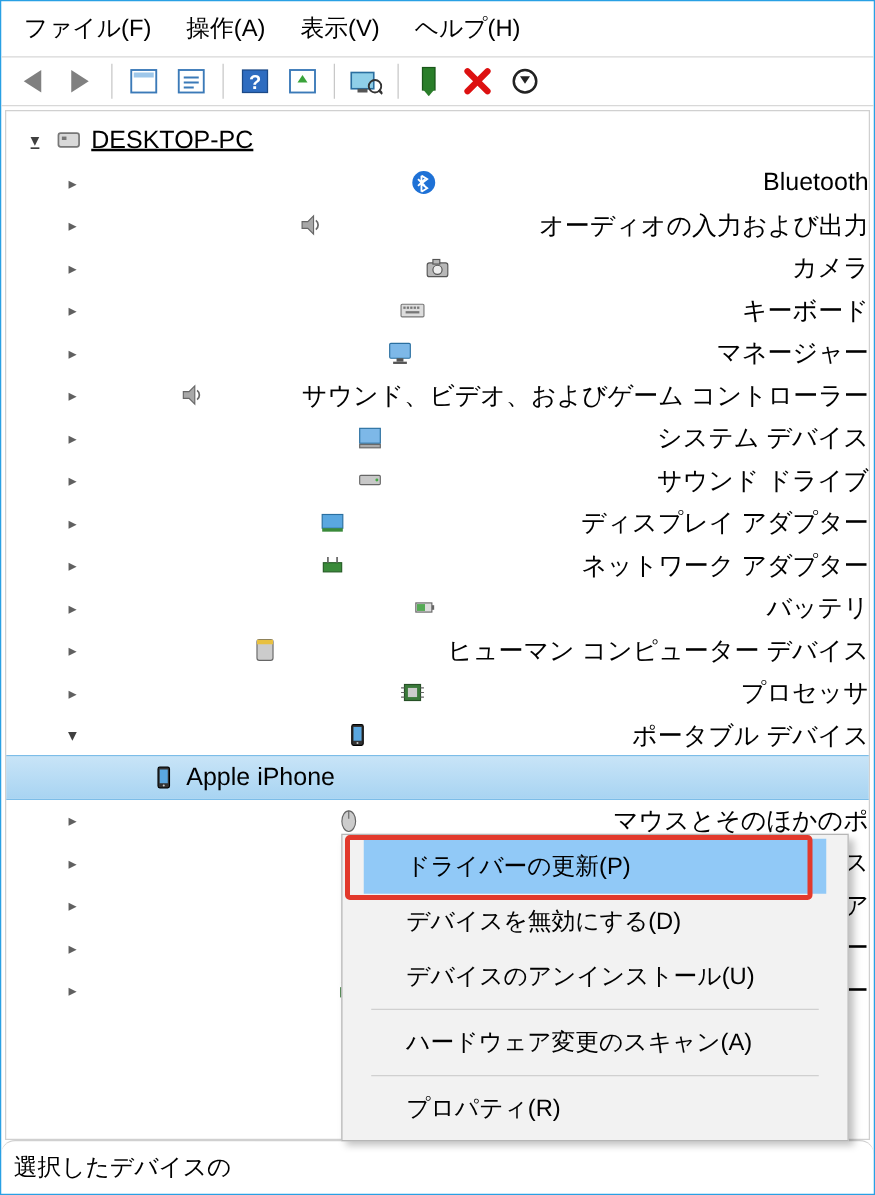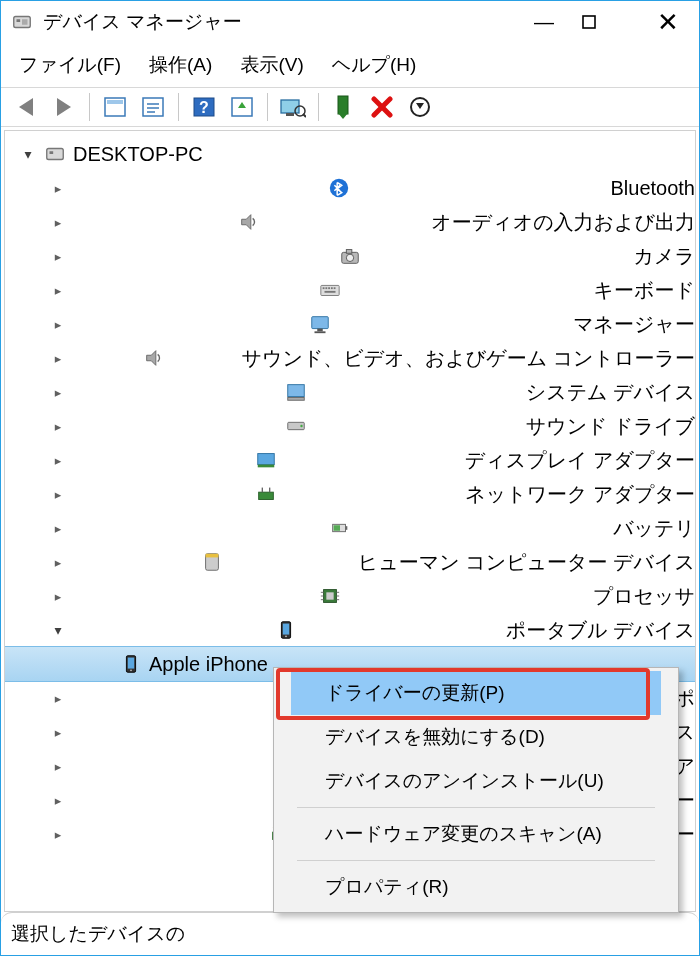--- a/index.html
+++ b/index.html
@@ -137,21 +137,21 @@
     align-items: center;
     justify-content: center;
   }
   .node .label {
     font-size: 20px;
   }
   .node.selected {
     background: linear-gradient(#c8e4f7, #a8d4f2);
     outline: 1px solid #7cbde8;
   }
-  .indent-0 { padding-left: 14px; }
+  .indent-0 { padding-left: 14px; text-decoration: underline; }
   .indent-1 { padding-left: 44px; justify-content: space-between; }
   .indent-2 { padding-left: 90px; }
 
   
   .statusbar {
     height: 32px;
     border-top: 1px solid #d0d0d0;
     padding: 5px 10px;
     font-size: 19px;
     display:flex;
@@ -197,39 +197,20 @@
   }
 
   
   svg { display:block; }
 </style>
 </head>
 <body>
 
 <div class="window">
 
-  <div class="titlebar">
-    <span class="app-icon">
-      <svg viewBox="0 0 24 24" width="22" height="22">
-        <rect x="3" y="6" width="18" height="12" rx="2" fill="#d9d9d9" stroke="#777" stroke-width="1.5"></rect>
-        <rect x="6" y="9" width="4" height="3" fill="#777"></rect>
-        <rect x="12" y="9" width="6" height="6" fill="#aaa"></rect>
-      </svg>
-    </span>
-    <span class="title">デバイス マネージャー</span>
-    <div class="controls">
-      <button>—</button>
-      <button>
-        <svg width="16" height="16" viewBox="0 0 16 16">
-            <rect x="2" y="2" width="12" height="12" fill="none" stroke="#000" stroke-width="1.6"></rect>
-          </svg>
-      </button>
-      <button class="close">✕</button>
-    </div>
-  </div>
 
   <div class="menubar">
     <div class="menu-item">ファイル(F)</div>
     <div class="menu-item">操作(A)</div>
     <div class="menu-item">表示(V)</div>
     <div class="menu-item">ヘルプ(H)</div>
   </div>
 
   <div class="toolbar">
     <div class="tbtn">

